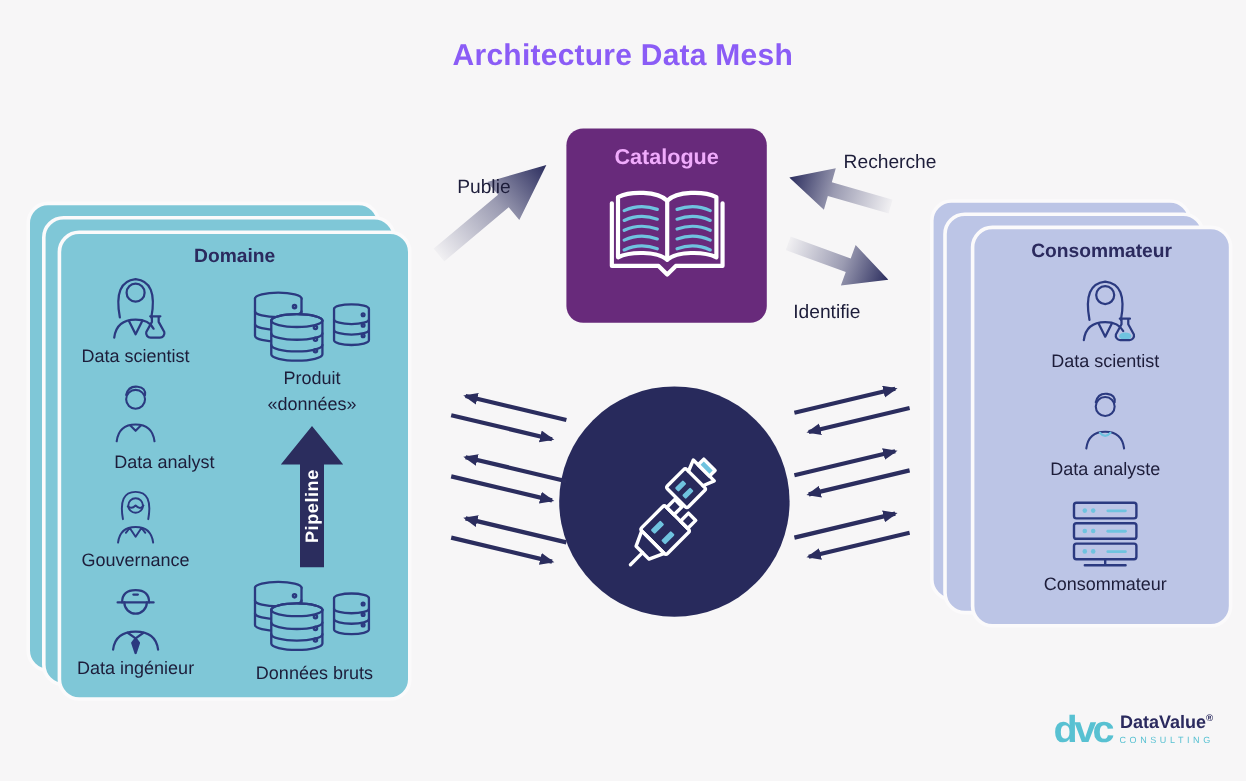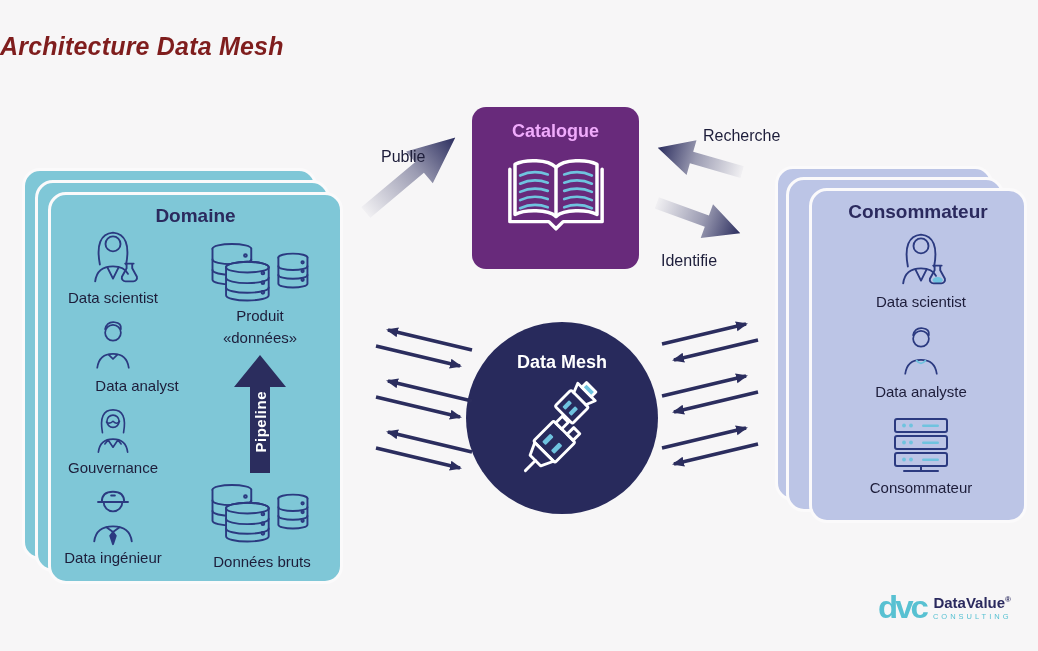--- a/index.html
+++ b/index.html
@@ -7,34 +7,34 @@
     width:1038px;height:651px;background:#f7f6f7;
     font-family:"Liberation Sans", sans-serif;
     position:relative;overflow:hidden;
     -webkit-font-smoothing:antialiased;
   }
   #canvas{position:absolute;inset:0;}
   .abs{position:absolute;}
 
   
   .page-title{
-    left:0;top:32px;width:100%;text-align:left;
-    font-size:25px;font-weight:700;color:#7f1d1d;letter-spacing:.2px;font-style:italic;
+    left:0;top:32px;width:100%;text-align:center;
+    font-size:25px;font-weight:700;color:#8b5cf6;letter-spacing:.2px;
   }
 
   
   .card{
     position:absolute;border-radius:18px;border:3px solid #fbfafb;
     box-sizing:border-box;
   }
   .teal .card{background:#7fc7d7;}
   .lav  .card{background:#bcc5e6;}
   .card-title{
     position:absolute;left:0;top:10px;width:100%;text-align:center;
-    font-size:19px;font-weight:700;color:#2b2a5e;
+    font-size:16px;font-weight:700;color:#2b2a5e;
   }
   .role-label{
     position:absolute;text-align:center;font-size:15px;color:#1d1d3a;
   }
   .icon-svg{position:absolute;stroke:#2b3a80;fill:none;stroke-width:2;stroke-linecap:round;stroke-linejoin:round;}
   .teal{ --card-fill:#7fc7d7; }
   .lav { --card-fill:#bcc5e6; }
 
   
   .pipeline-arrow{position:absolute;}
@@ -297,21 +297,20 @@
       <use href="#block-arrow"></use>
     </svg>
   <div class="abs flow-label" style="left:703px;top:127px;">Recherche</div>
 
   <svg class="flow-arrow" style="left:654px;top:198px;width:89px;height:40px;transform:rotate(20deg);" viewBox="0 0 100 40" preserveAspectRatio="none">
       <use href="#block-arrow"></use>
     </svg>
   <div class="abs flow-label" style="left:661px;top:252px;">Identifie</div>
 
   <div class="abs mesh-circle">
-    <div class="mesh-title">Data Mesh</div>
     <svg class="abs" style="left:40px;top:54px;width:114px;height:114px;" viewBox="0 0 120 120">
         <use href="#connector"></use>
       </svg>
   </div>
 
   <svg class="abs exch" style="left:370px;top:324px;width:108px;height:150px;" viewBox="0 0 108 150">
     <line x1="102" y1="26" x2="18" y2="6" marker-end="url(#ah)"></line>
     <line x1="6" y1="22" x2="90" y2="42" marker-end="url(#ah)"></line>
     <line x1="102" y1="77" x2="18" y2="57" marker-end="url(#ah)"></line>
     <line x1="6" y1="73" x2="90" y2="93" marker-end="url(#ah)"></line>

